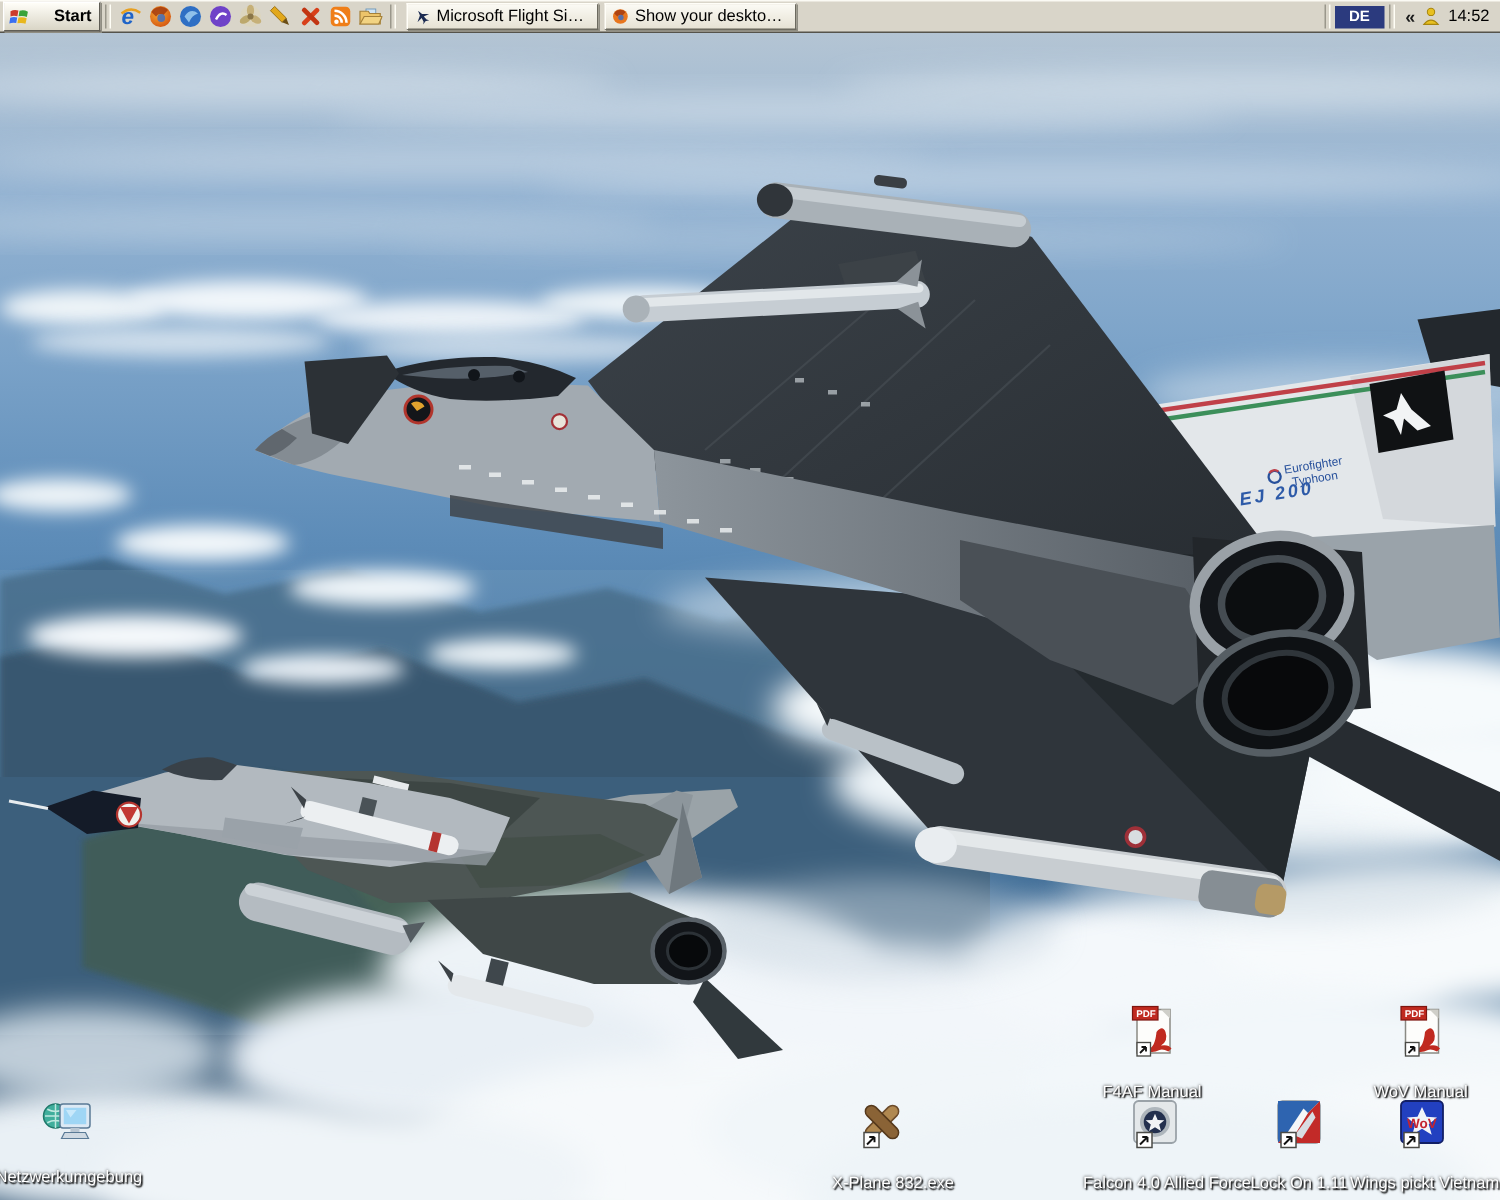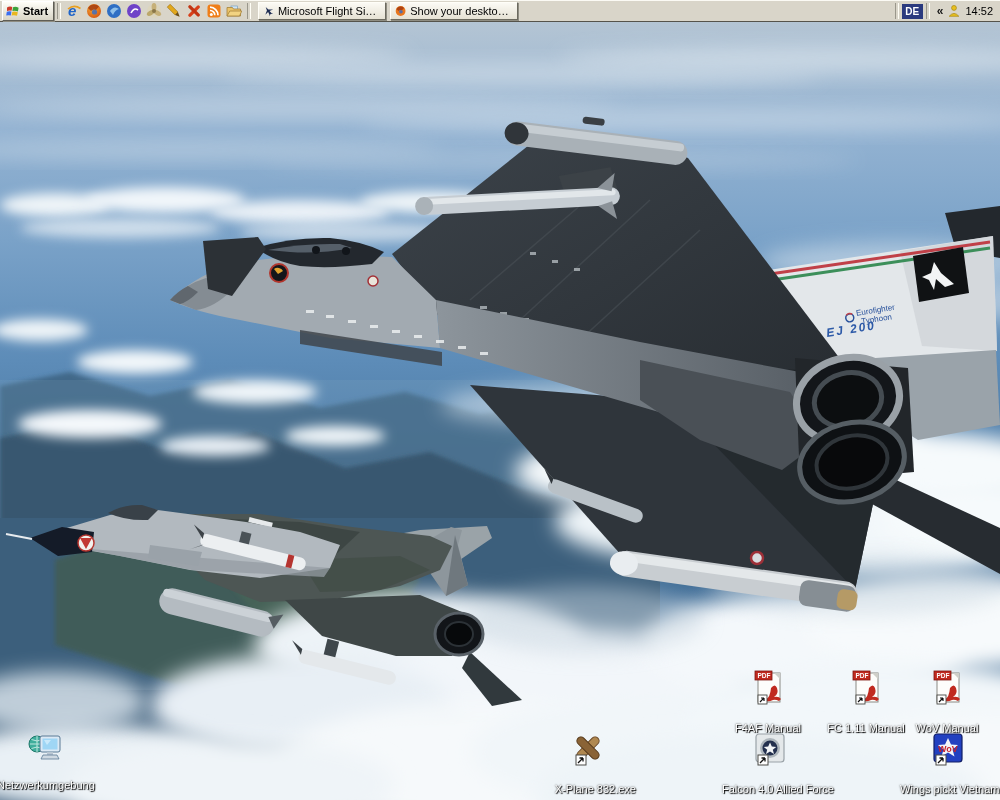--- a/index.html
+++ b/index.html
@@ -3,32 +3,32 @@
 <meta charset="utf-8">
 <title>Desktop</title>
 <style>
   html,body{margin:0;padding:0;}
   body{font-family:"Liberation Sans","DejaVu Sans",sans-serif;}
   .screen{position:relative;width:1000px;height:800px;overflow:hidden;background:#4d7aa5;}
   
   .taskbar{position:absolute;left:0;top:0;width:1000px;height:22px;background:#d9d5c9;
     border-top:1px solid #fbfaf4;border-bottom:1px solid #55534b;box-sizing:border-box;
     display:flex;align-items:center;z-index:50;}
-  .start-btn{height:18px;margin-left:2px;padding:0 5px 0 3px;display:flex;align-items:center;gap:3px;
+  .start-btn{height:18px;margin-left:2px;padding:0 5px 0 3px;display:flex;align-items:center;gap:16px;
     background:linear-gradient(#fffef8,#d9d5c6);border:1px solid;border-color:#ffffff #5f5d55 #5f5d55 #ffffff;
     box-shadow:1px 1px 0 #8f8d82;font-weight:bold;font-size:11px;color:#000;cursor:pointer;}
   .tb-sep{width:2px;height:16px;margin:0 3px;border-left:1px solid #9a978b;border-right:1px solid #fffef6;}
   .ql{display:flex;align-items:center;gap:4px;padding:0 2px;}
   .ql .qli{width:16px;height:16px;cursor:pointer;}
   .task-btn{height:18px;width:128px;margin-left:4px;display:flex;align-items:center;gap:4px;padding:0 4px;
     background:linear-gradient(#fbfaf4,#e6e2d4);border:1px solid;border-color:#fffef8 #6c6a5f #6c6a5f #fffef8;
     box-shadow:1px 1px 0 #8f8d82;font-size:11px;color:#000;cursor:pointer;box-sizing:border-box;}
   .task-btn .tlabel{white-space:nowrap;overflow:hidden;text-overflow:ellipsis;}
   .tb-spacer{flex:1;}
-  .lang-box{width:21px;height:15px;background:#2b3a7e;color:#fff;font-size:10px;font-weight:bold;
+  .lang-box{width:33px;height:15px;background:#2b3a7e;color:#fff;font-size:10px;font-weight:bold;
     display:flex;align-items:center;justify-content:center;cursor:pointer;}
   .tray{display:flex;align-items:center;gap:4px;padding:0 7px 0 4px;height:22px;}
   .tray .chev{font-size:12px;font-weight:bold;color:#1a1a1a;cursor:pointer;line-height:22px;}
   .tray .clock{font-size:11px;color:#000;}
   
   .desktop{position:absolute;left:0;top:0;width:1000px;height:800px;}
   .wall{position:absolute;left:0;top:0;}
   .dicon{position:absolute;width:96px;text-align:center;cursor:pointer;}
   .dicon .art{display:block;margin:0 auto;}
   .dicon .lbl{margin-top:16px;font-size:11px;color:#fff;white-space:nowrap;
@@ -324,32 +324,20 @@
         <rect x="7" y="3" width="22" height="29" fill="#fdfdfb" stroke="#8a8a84" stroke-width="1"></rect>
         <path d="M29,3 L29,9 L23,3 Z" fill="#cfcfc9"></path>
         <rect x="4" y="1" width="17" height="9" fill="#c02a20" stroke="#7e150f" stroke-width="0.8"></rect>
         <text x="6.5" y="8" font-size="6.5" font-weight="bold" fill="#fff">PDF</text>
         <path d="M20,18 q4,-5 6,0 q2,6 -3,9 q5,-1 7,2 l-2,2 q-4,-2 -6,-1 q-4,2 -7,1 l0,-2 q4,-1 5,-11 Z" fill="#c02a20"></path>
         <rect x="7" y="25" width="9" height="9" fill="#fff" stroke="#4a4a46" stroke-width="0.9"></rect>
         <path d="M9,32 L13,28 M13,28 L13,31 M13,28 L10,28" stroke="#111" stroke-width="1.2" fill="none"></path>
       </svg>
       <div class="lbl">F4AF Manual</div>
     </div>
-    <div class="dicon" style="left:818px;top:670px;">
-      <svg class="art" width="34" height="36" viewBox="0 0 34 36">
-        <rect x="7" y="3" width="22" height="29" fill="#fdfdfb" stroke="#8a8a84" stroke-width="1"></rect>
-        <path d="M29,3 L29,9 L23,3 Z" fill="#cfcfc9"></path>
-        <rect x="4" y="1" width="17" height="9" fill="#c02a20" stroke="#7e150f" stroke-width="0.8"></rect>
-        <text x="6.5" y="8" font-size="6.5" font-weight="bold" fill="#fff">PDF</text>
-        <path d="M20,18 q4,-5 6,0 q2,6 -3,9 q5,-1 7,2 l-2,2 q-4,-2 -6,-1 q-4,2 -7,1 l0,-2 q4,-1 5,-11 Z" fill="#c02a20"></path>
-        <rect x="7" y="25" width="9" height="9" fill="#fff" stroke="#4a4a46" stroke-width="0.9"></rect>
-        <path d="M9,32 L13,28 M13,28 L13,31 M13,28 L10,28" stroke="#111" stroke-width="1.2" fill="none"></path>
-      </svg>
-      <div class="lbl">FC 1.11 Manual</div>
-    </div>
     <div class="dicon" style="left:899px;top:670px;">
       <svg class="art" width="34" height="36" viewBox="0 0 34 36">
         <rect x="7" y="3" width="22" height="29" fill="#fdfdfb" stroke="#8a8a84" stroke-width="1"></rect>
         <path d="M29,3 L29,9 L23,3 Z" fill="#cfcfc9"></path>
         <rect x="4" y="1" width="17" height="9" fill="#c02a20" stroke="#7e150f" stroke-width="0.8"></rect>
         <text x="6.5" y="8" font-size="6.5" font-weight="bold" fill="#fff">PDF</text>
         <path d="M20,18 q4,-5 6,0 q2,6 -3,9 q5,-1 7,2 l-2,2 q-4,-2 -6,-1 q-4,2 -7,1 l0,-2 q4,-1 5,-11 Z" fill="#c02a20"></path>
         <rect x="7" y="25" width="9" height="9" fill="#fff" stroke="#4a4a46" stroke-width="0.9"></rect>
         <path d="M9,32 L13,28 M13,28 L13,31 M13,28 L10,28" stroke="#111" stroke-width="1.2" fill="none"></path>
       </svg>
@@ -373,20 +361,32 @@
       <svg class="art" width="34" height="34" viewBox="0 0 34 34">
         <rect x="3" y="1" width="28" height="28" rx="3" fill="#e4e8ea" stroke="#9aa2a8" stroke-width="1.2"></rect>
         <circle cx="17" cy="15" r="10" fill="#aeb6bc"></circle>
         <circle cx="17" cy="15" r="7.5" fill="#23304e"></circle>
         <path d="M17,9.5 L18.8,13.6 L23.2,13.9 L19.8,16.7 L21,21 L17,18.5 L13,21 L14.2,16.7 L10.8,13.9 L15.2,13.6 Z" fill="#f2f4f6"></path>
         <rect x="5" y="22" width="10" height="10" fill="#fff" stroke="#4a4a46" stroke-width="1"></rect>
         <path d="M7,30 L12,25 M12,25 L12,28.5 M12,25 L8.5,25" stroke="#111" stroke-width="1.3" fill="none"></path>
       </svg>
       <div class="lbl">Falcon 4.0 Allied Force</div>
     </div>
+    <div class="dicon" style="left:818px;top:733px;">
+      <svg class="art" width="34" height="34" viewBox="0 0 34 34">
+        <rect x="3" y="1" width="28" height="28" rx="3" fill="#e8ecef" stroke="#8a9298" stroke-width="1"></rect>
+        <path d="M3,1 L31,1 L3,29 Z" fill="#2e64b0"></path>
+        <path d="M31,1 L31,29 L3,29 Z" fill="#c22a28"></path>
+        <path d="M8,24 L20,6 L23,9 L14,24 Z" fill="#f4f6f8"></path>
+        <path d="M14,24 L26,8 L28,12 L19,26 Z" fill="#d8dde2"></path>
+        <rect x="5" y="22" width="10" height="10" fill="#fff" stroke="#4a4a46" stroke-width="1"></rect>
+        <path d="M7,30 L12,25 M12,25 L12,28.5 M12,25 L8.5,25" stroke="#111" stroke-width="1.3" fill="none"></path>
+      </svg>
+      <div class="lbl">Lock On 1.11</div>
+    </div>
     <div class="dicon" style="left:900px;top:733px;">
       <svg class="art" width="34" height="34" viewBox="0 0 34 34">
         <rect x="3" y="1" width="28" height="28" rx="3" fill="#2240c0" stroke="#121f66" stroke-width="1.2"></rect>
         <path d="M17,5 L20,11.5 L27,12 L21.5,16.5 L23.5,23.5 L17,19.5 L10.5,23.5 L12.5,16.5 L7,12 L14,11.5 Z" fill="#f2f4f8"></path>
         <text x="7" y="19" font-size="9" font-weight="bold" fill="#c42430">WoV</text>
         <rect x="5" y="22" width="10" height="10" fill="#fff" stroke="#4a4a46" stroke-width="1"></rect>
         <path d="M7,30 L12,25 M12,25 L12,28.5 M12,25 L8.5,25" stroke="#111" stroke-width="1.3" fill="none"></path>
       </svg>
       <div class="lbl">Wings pickt Vietnam</div>
     </div>

